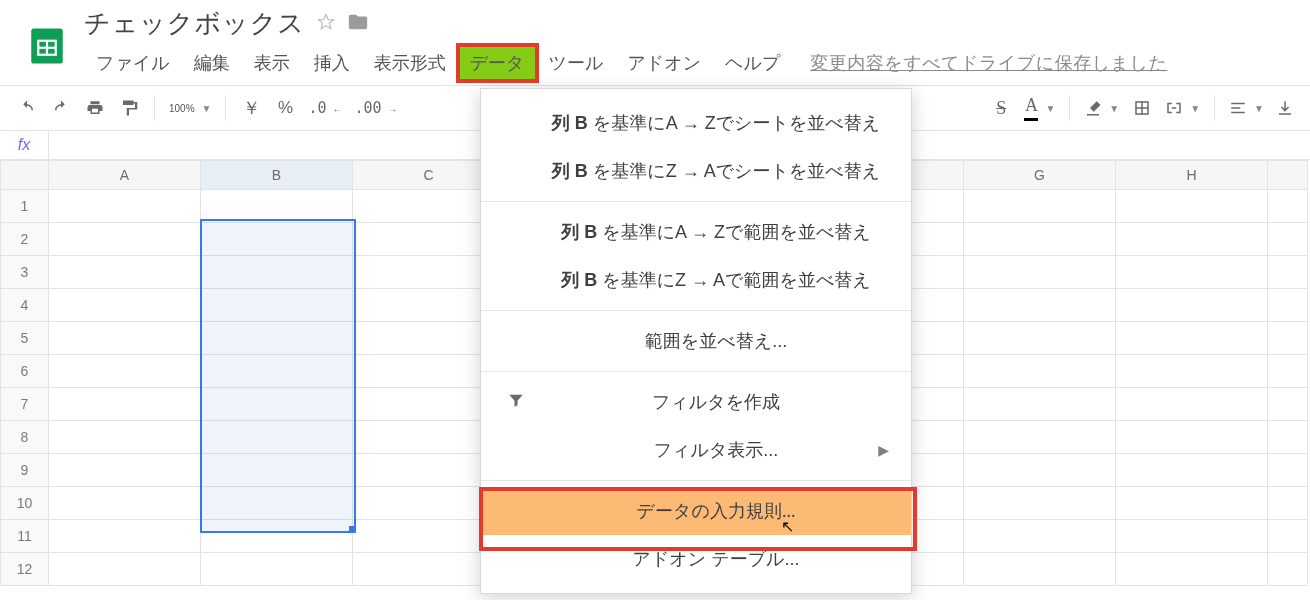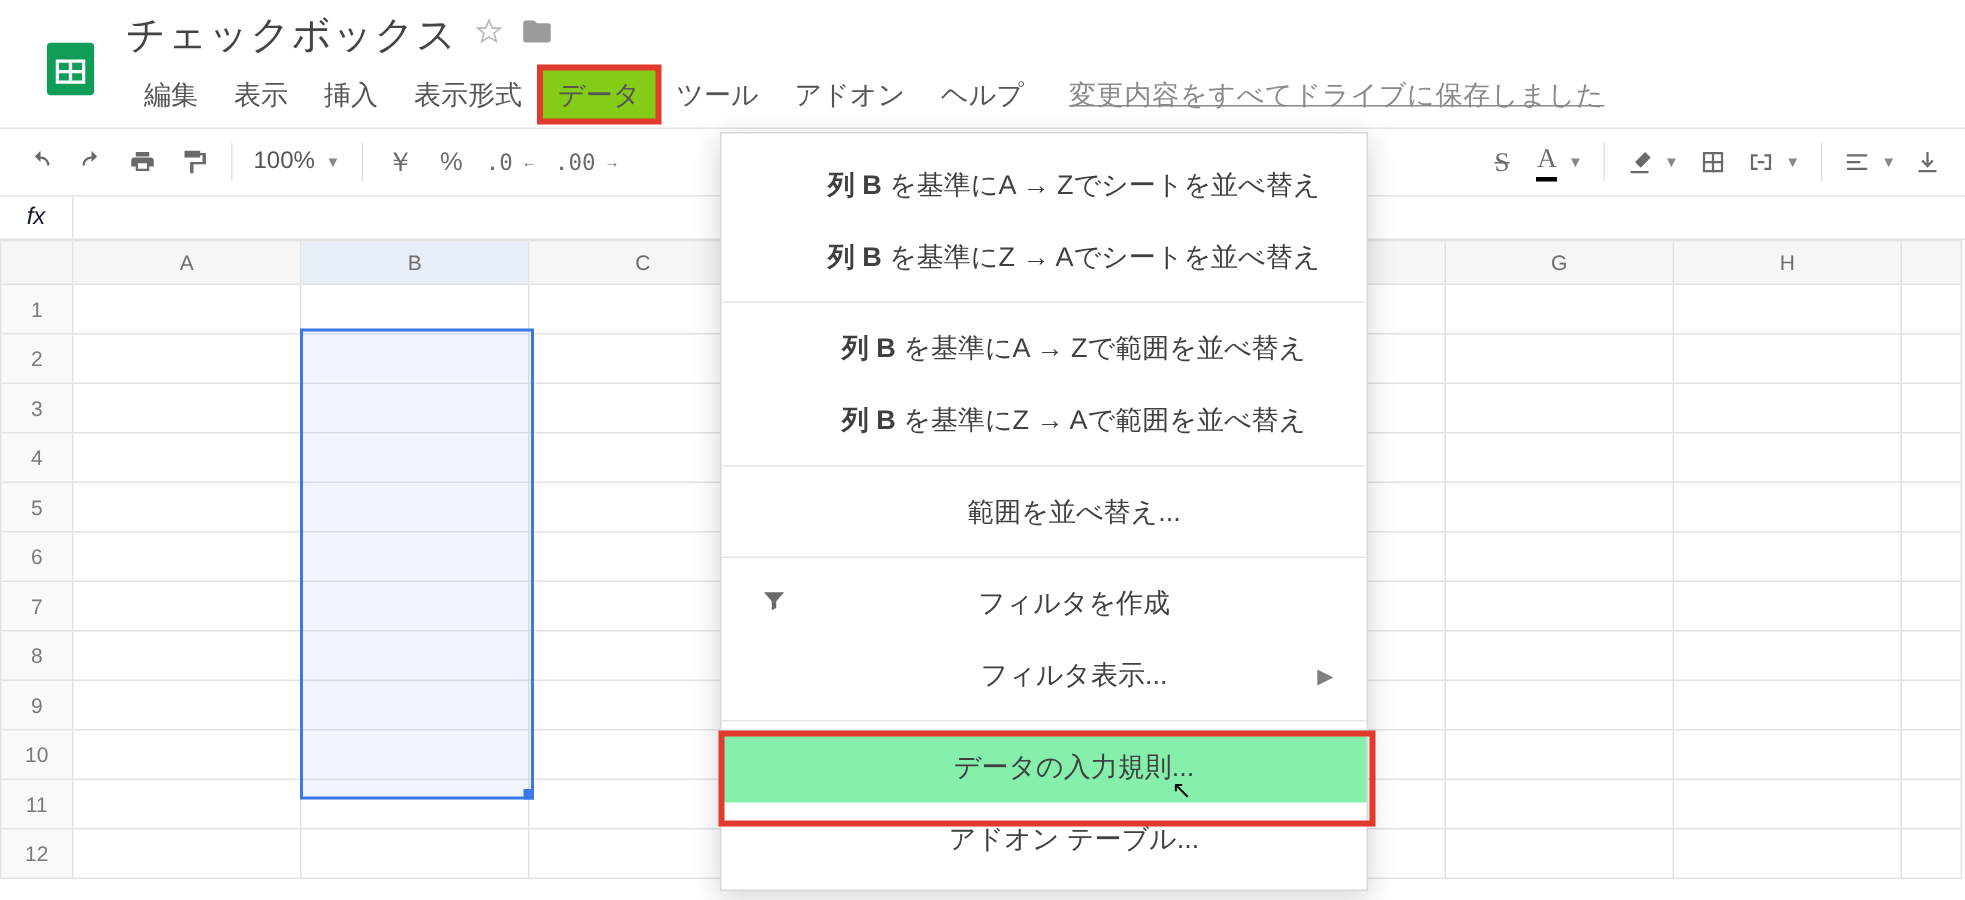--- a/index.html
+++ b/index.html
@@ -20,33 +20,33 @@
   .menubar .menu { padding:6px 12px; cursor:pointer; white-space:nowrap; }
   .menubar .menu.selected { outline:4px solid #e23b2e; outline-offset:-2px; background:#84cc16; position:relative; z-index:60; }
   .menubar .save-status { margin-left:18px; color:#8a8a8a; text-decoration:underline; font-size:18px; letter-spacing:0.5px; cursor:pointer; }
 
   
   .toolbar { display:flex; align-items:center; gap:0; height:44px; border-top:1px solid #e3e3e3; border-bottom:1px solid #e3e3e3; margin-top:4px; padding:0 10px; color:#6a6a6a; }
   .tool { width:34px; height:30px; display:flex; align-items:center; justify-content:center; font-size:17px; cursor:pointer; }
   .tool svg { width:18px; height:18px; fill:#6a6a6a; }
   .tool-wide { width:auto; padding:0 6px; gap:4px; display:flex; align-items:center; }
   .sep { width:1px; height:26px; background:#e3e3e3; margin:0 8px; }
-  .zoom-label { font-size:16px; color:#555; }
+  .zoom-label { font-size:10px; color:#555; }
   .caret-down { font-size:10px; color:#888; margin-left:3px; }
   .yen { font-family:monospace; font-size:18px; }
   .percent { font-size:17px; }
   .dec { font-family:monospace; font-size:15px; }
   .text-color-chip { width:14px; height:3px; background:#000; margin-top:2px; }
   .text-color-stack { display:flex; flex-direction:column; align-items:center; }
   .strike-letter { font-size:18px; text-decoration:line-through; font-family:serif; }
   .A-letter { font-size:18px; font-family:serif; }
 
   
   .fx-bar { display:flex; align-items:center; height:28px; border-bottom:1px solid #e3e3e3; }
-  .fx-label { width:48px; text-align:center; font-style:italic; color:#0f172a; font-size:16px; }
+  .fx-label { width:48px; text-align:center; font-style:italic; color:#8b5cf6; font-size:16px; }
   .fx-input { flex:1; height:100%; border-left:1px solid #e3e3e3; padding:0 6px; }
 
   
   .sheet { position:relative; }
   table.grid { border-collapse:collapse; table-layout:fixed; width:1308px; }
   table.grid th, table.grid td { border:1px solid #e3e3e3; }
   table.grid thead th { background:#f6f6f6; font-weight:normal; color:#6e6e6e; font-size:14px; height:26px; }
   table.grid thead th.corner { width:48px; background:#f6f6f6; }
   table.grid tbody th { width:48px; background:#f9f9f9; font-weight:normal; color:#7a7a7a; font-size:14px; height:30px; text-align:center; }
   table.grid td { height:30px; }
@@ -58,21 +58,21 @@
   .sel-handle { position:absolute; width:7px; height:7px; background:#3b78e7; pointer-events:none; }
 
   
   .ctx-menu { position:absolute; top:88px; left:480px; width:430px; background:#fff; border:1px solid #d8d8d8; box-shadow:0 4px 18px rgba(0,0,0,0.18); z-index:50; padding:10px 0; }
   .ctx-item { display:flex; align-items:center; height:48px; padding:0 24px 0 64px; font-size:18px; color:#404040; cursor:pointer; position:relative; white-space:nowrap;justify-content:center; }
   .ctx-item .bold { font-weight:bold; }
   .ctx-item .arrow { position:absolute; right:22px; color:#808080; font-size:14px; }
   .ctx-item .left-icon { position:absolute; left:26px; }
   .ctx-item .left-icon svg { width:18px; height:18px; fill:#6a6a6a; }
   .ctx-div { height:1px; background:#e7e7e7; margin:6px 0; }
-  .ctx-item.hovered { background:#86efac; }
+  .ctx-item.hovered { background:#fdba74;font-family:Liberation Serif, serif; }
   .ctx-highlight-box { position:absolute; border:4px solid #e23b2e; pointer-events:none; }
   .cursor-icon { position:absolute; left:300px; top:30px; font-size:16px; color:#000; }
 </style>
 </head>
 <body>
 
 <div class="titlebar">
   <div class="app-icon">
     <svg viewBox="0 0 48 48">
         <rect x="6" y="4" width="36" height="40" rx="3" fill="#0f9d58"></rect>
@@ -90,20 +90,21 @@
           </svg>
       </span>
       <span class="folder-icon">
         <svg viewBox="0 0 24 24">
             <path d="M10 4H4a2 2 0 0 0-2 2v12a2 2 0 0 0 2 2h16a2 2 0 0 0 2-2V8a2 2 0 0 0-2-2h-8l-2-2z"></path>
           </svg>
       </span>
     </div>
 
     <div class="menubar">
+      <div class="menu">ファイル</div>
       <div class="menu">編集</div>
       <div class="menu">表示</div>
       <div class="menu">挿入</div>
       <div class="menu">表示形式</div>
       <div class="menu selected">データ</div>
       <div class="menu">ツール</div>
       <div class="menu">アドオン</div>
       <div class="menu">ヘルプ</div>
       <span class="save-status">変更内容をすべてドライブに保存しました</span>
     </div>

